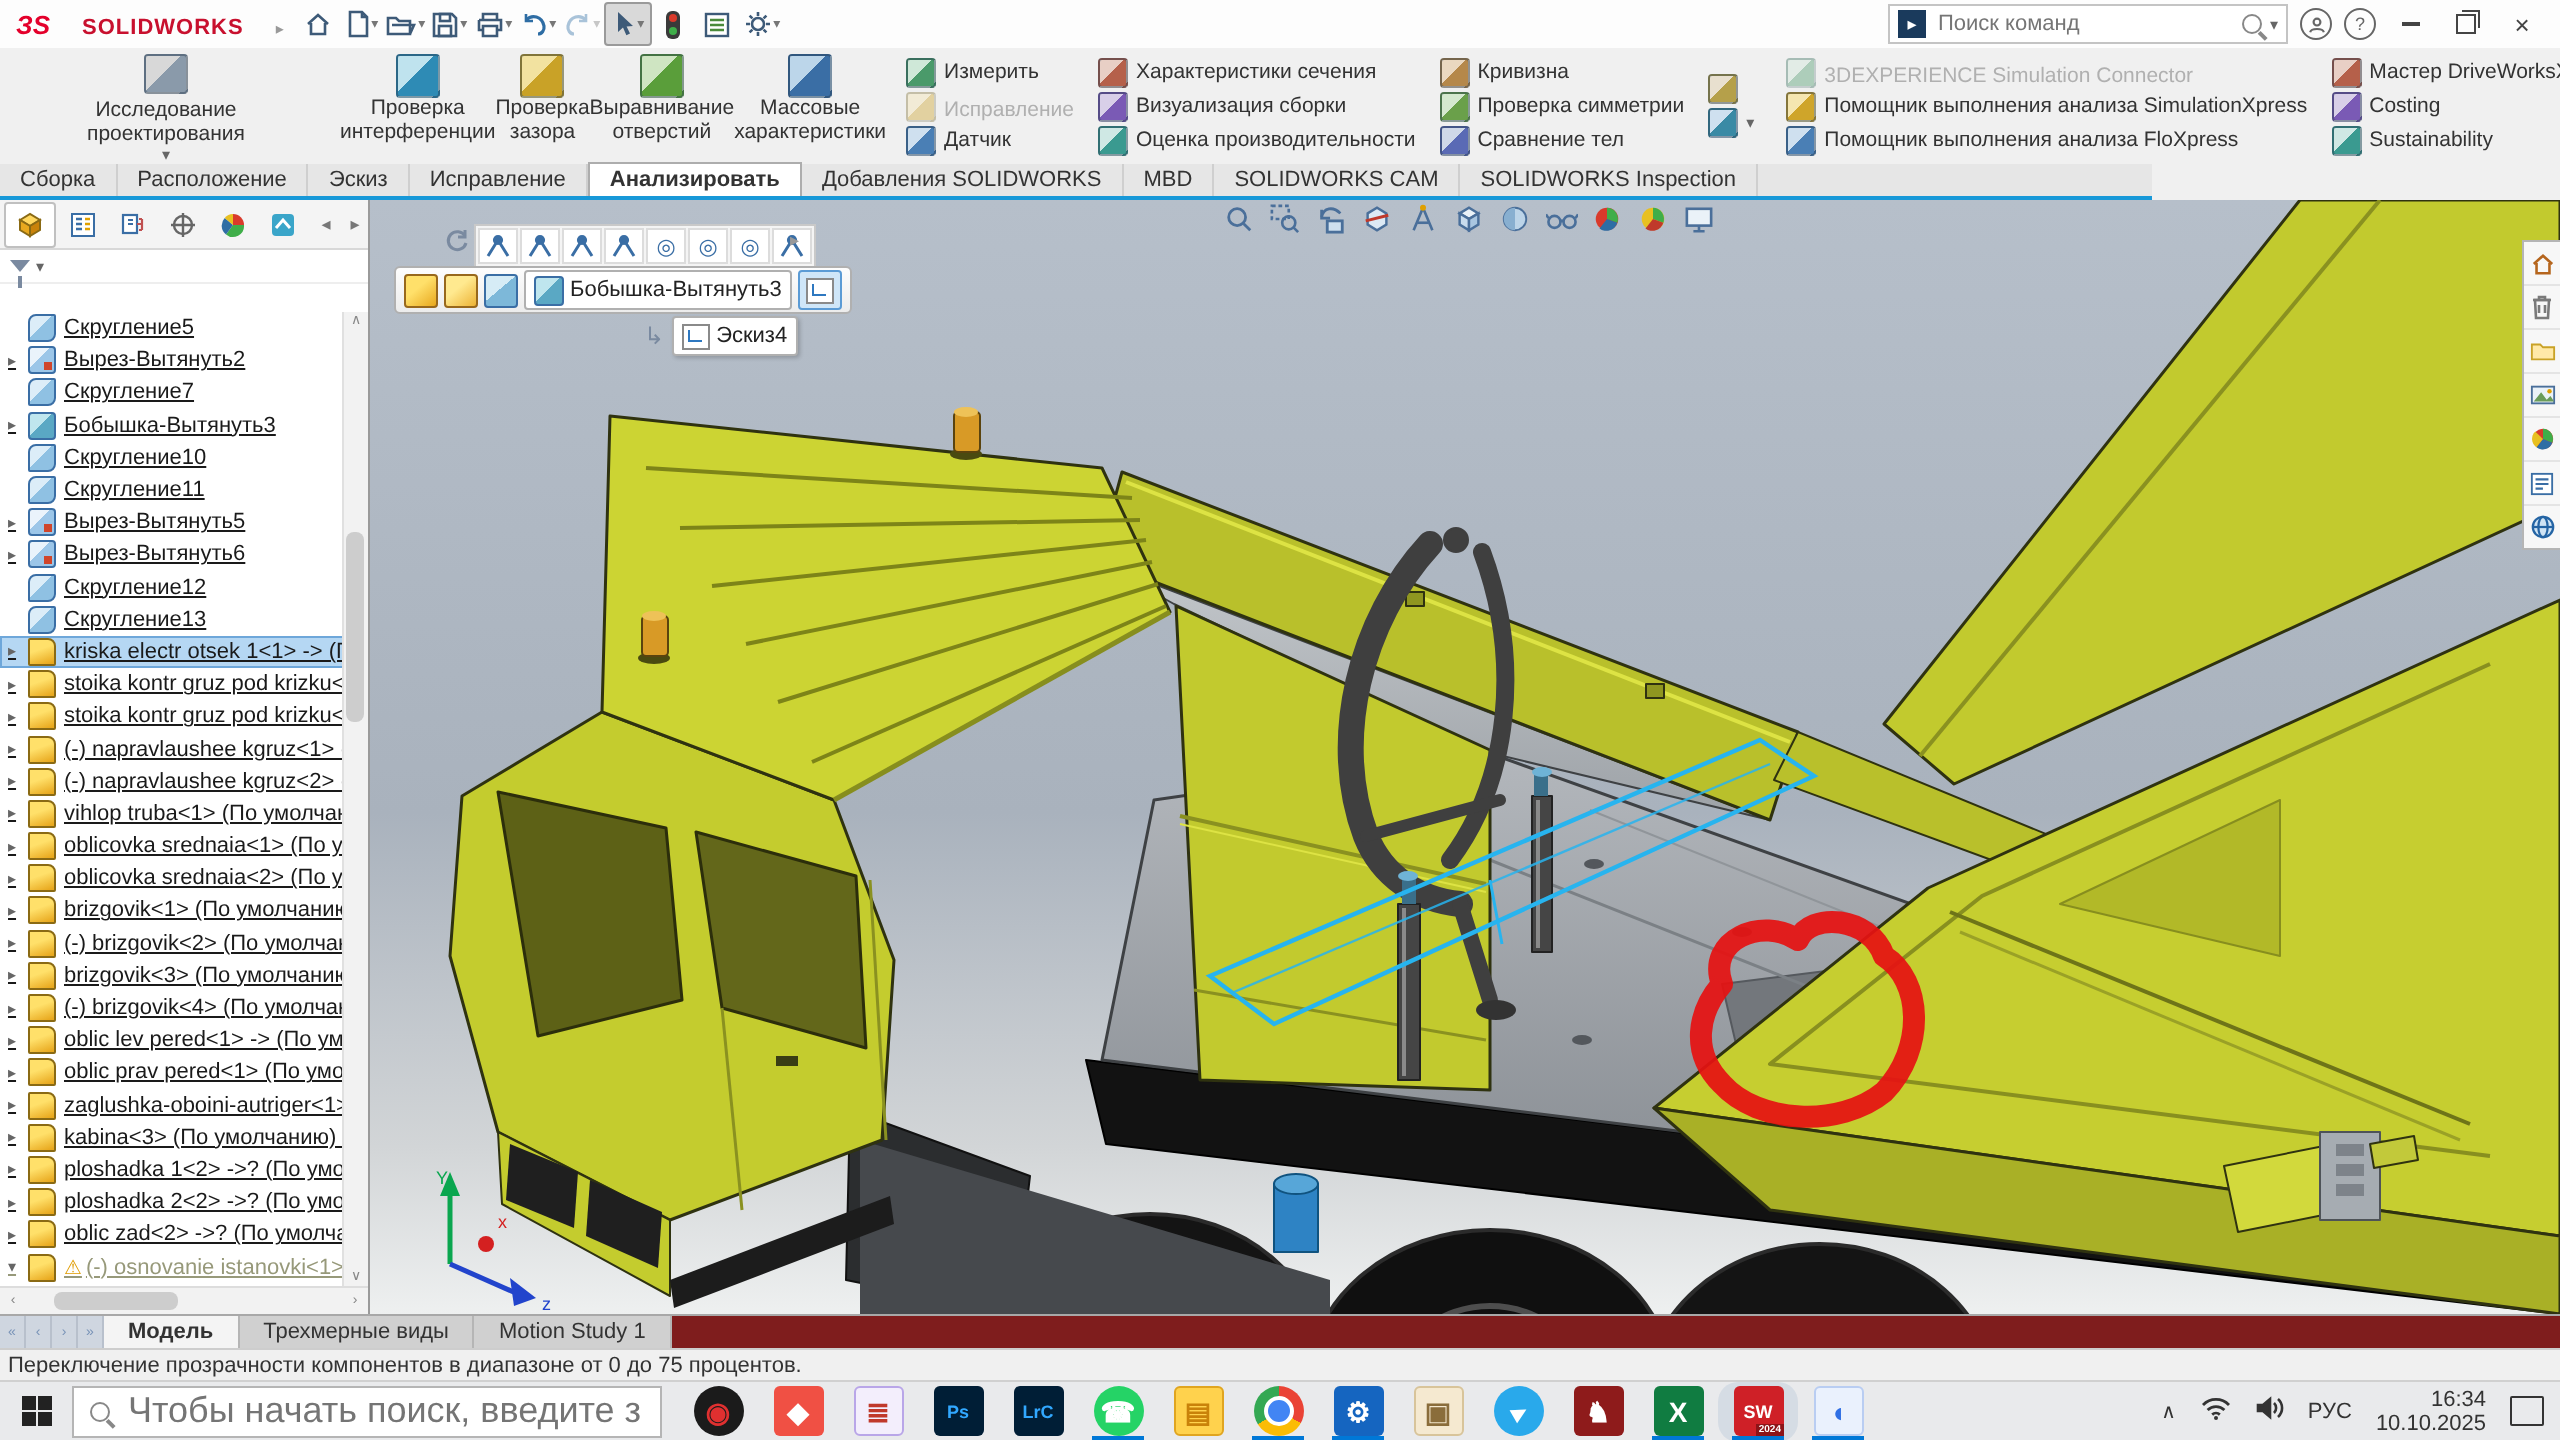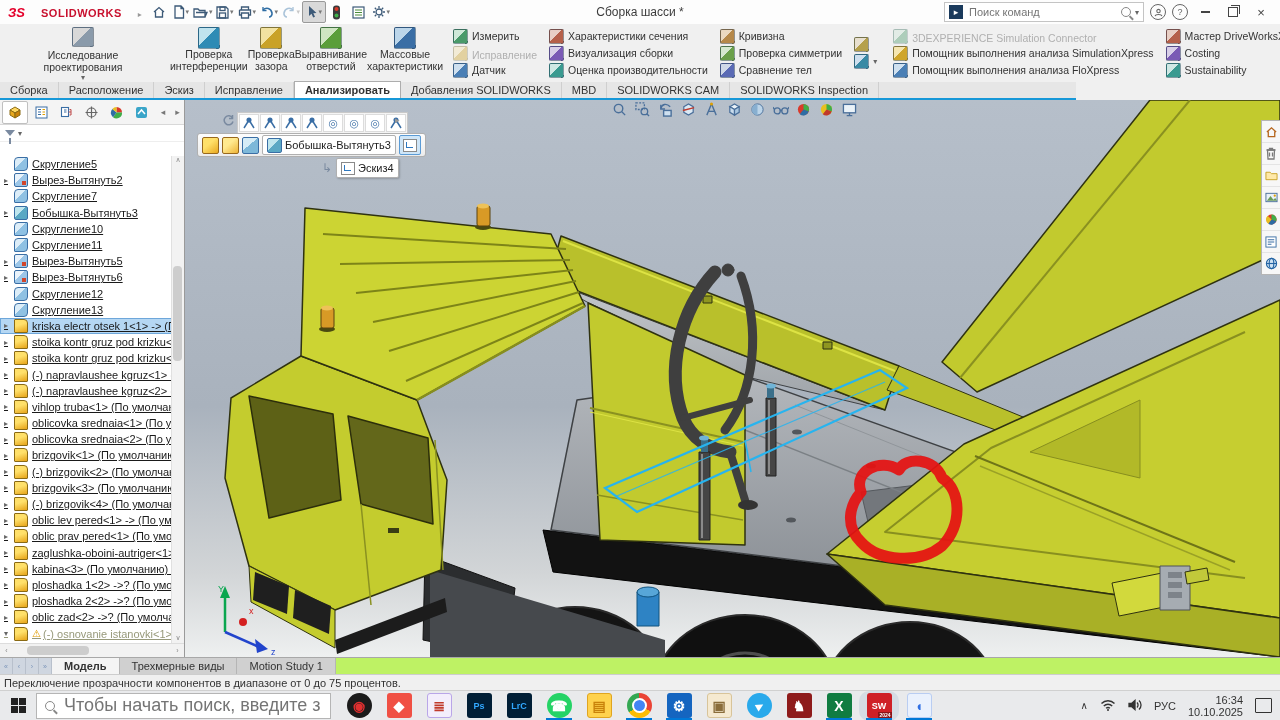--- a/index.html
+++ b/index.html
@@ -89,21 +89,21 @@
   .sk-ico{width:12px;height:11px;background:#fff;border:1px solid #8a8a8a;position:relative;}
   .sk-ico:after{content:"";position:absolute;left:2px;top:2px;width:6px;height:5px;border-left:1.5px solid #2e78c0;border-bottom:1.5px solid #2e78c0;}
   #sketchchip{left:322px;top:158px;display:flex;align-items:center;gap:4px;}
   #sketchchip .elbow{color:#7a8aa0;font-size:12px;}
   #sketchchip .bc-chip{box-shadow:1px 1px 2px rgba(0,0,0,.2);}
   #hud{left:610px;top:101px;display:flex;gap:4px;align-items:center;}
   .hicon{width:19px;height:17px;display:flex;align-items:center;justify-content:center;}
   #taskpane{left:1261px;top:120px;width:19px;background:#f7f7f7;border:1px solid #b5b5b5;border-right:none;}
   .tp-btn{width:18px;height:21px;display:flex;align-items:center;justify-content:center;border-bottom:1px solid #e4e4e4;}
   
-  #modeltabs{left:0;top:657px;width:1280px;height:17px;background:#bef264;border-top:1px solid #a8a8a8;display:flex;align-items:stretch;box-sizing:border-box;}
+  #modeltabs{left:0;top:657px;width:1280px;height:17px;background:#7f1d1d;border-top:1px solid #a8a8a8;display:flex;align-items:stretch;box-sizing:border-box;}
   .navbtn{width:12px;display:flex;align-items:center;justify-content:center;font-size:7px;color:#7a94b8;background:#cfd6e0;border-right:1px solid #b8c0cc;}
   .mtab{display:flex;align-items:center;padding:0 12px;font-size:11px;color:#333;border-right:1px solid #b5b5b5;background:#d0d0d0;}
   .mtab.active{background:#f4f4f4;font-weight:bold;}
   
   #statusbar{left:0;top:674px;width:1280px;height:16px;background:#f0f0f0;border-top:1px solid #cdcdcd;display:flex;align-items:center;font-size:11px;color:#333;box-sizing:border-box;}
   #sb-msg{padding-left:4px;}
   #sb-right{margin-left:auto;display:flex;align-items:center;gap:26px;padding-right:10px;}
   
   #taskbar{left:0;top:690px;width:1280px;height:30px;background:#e9eaec;border-top:1px solid #d0d0d0;display:flex;align-items:center;box-sizing:border-box;}
   #startbtn{width:36px;height:30px;display:flex;align-items:center;justify-content:center;}
@@ -197,21 +197,20 @@
           <path d="M3 4 H10 M3 6.5 H10 M3 9 H10" stroke="#4a8a3a" stroke-width="1.2"></path>
         </svg>
       </span>
   <span class="qbtn">
         <svg width="14" height="14" viewBox="0 0 14 14" fill="none" stroke="#3d5a78" stroke-width="1.3">
           <circle cx="7" cy="7" r="3"></circle>
           <path d="M7 1 V3 M7 11 V13 M1 7 H3 M11 7 H13 M2.8 2.8 L4.2 4.2 M9.8 9.8 L11.2 11.2 M11.2 2.8 L9.8 4.2 M4.2 9.8 L2.8 11.2"></path>
         </svg>
         <span class="dd">▾</span>
       </span>
-  <div id="win-title">Сборка шасси *</div>
   <div id="cmdsearch">
     <div id="searchbox">
       <span class="swmark">▸</span>
       <input placeholder="Поиск команд" style="">
       <span class="mag"></span>
       <span class="caret">▾</span>
     </div>
     <span class="circ">
           <svg width="9" height="9" viewBox="0 0 10 10" fill="none" stroke="#666" stroke-width="1.2">
             <circle cx="5" cy="3.4" r="1.9"></circle>

